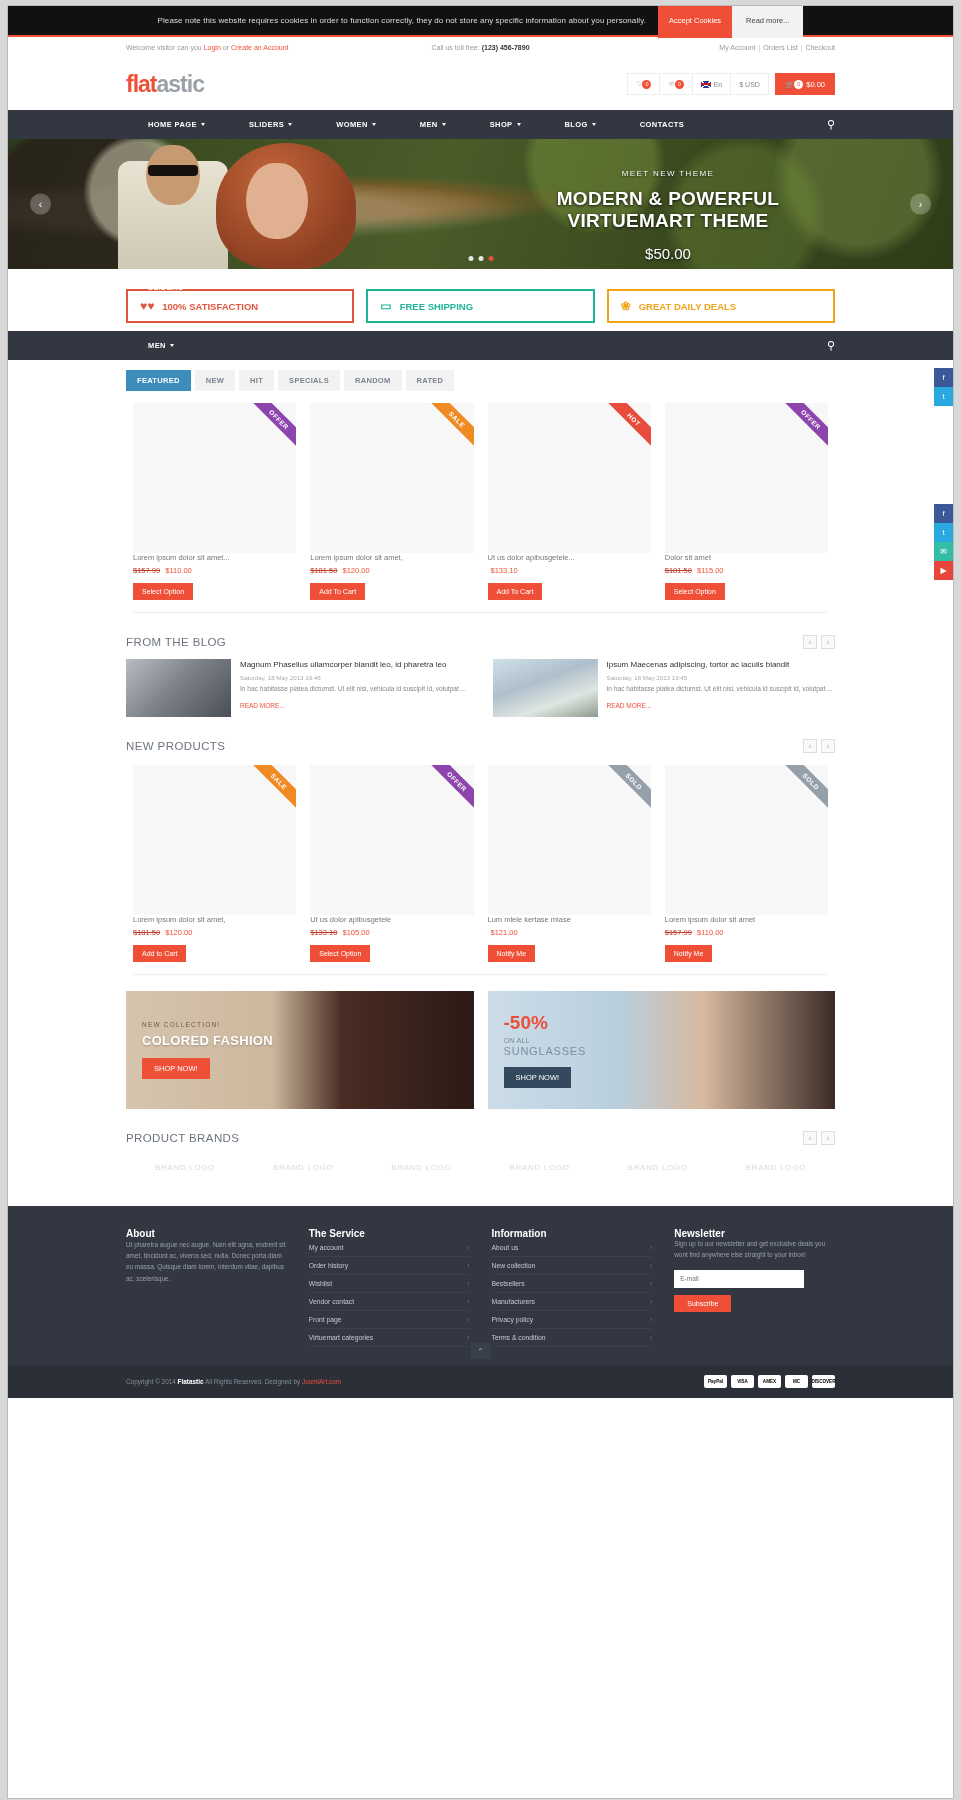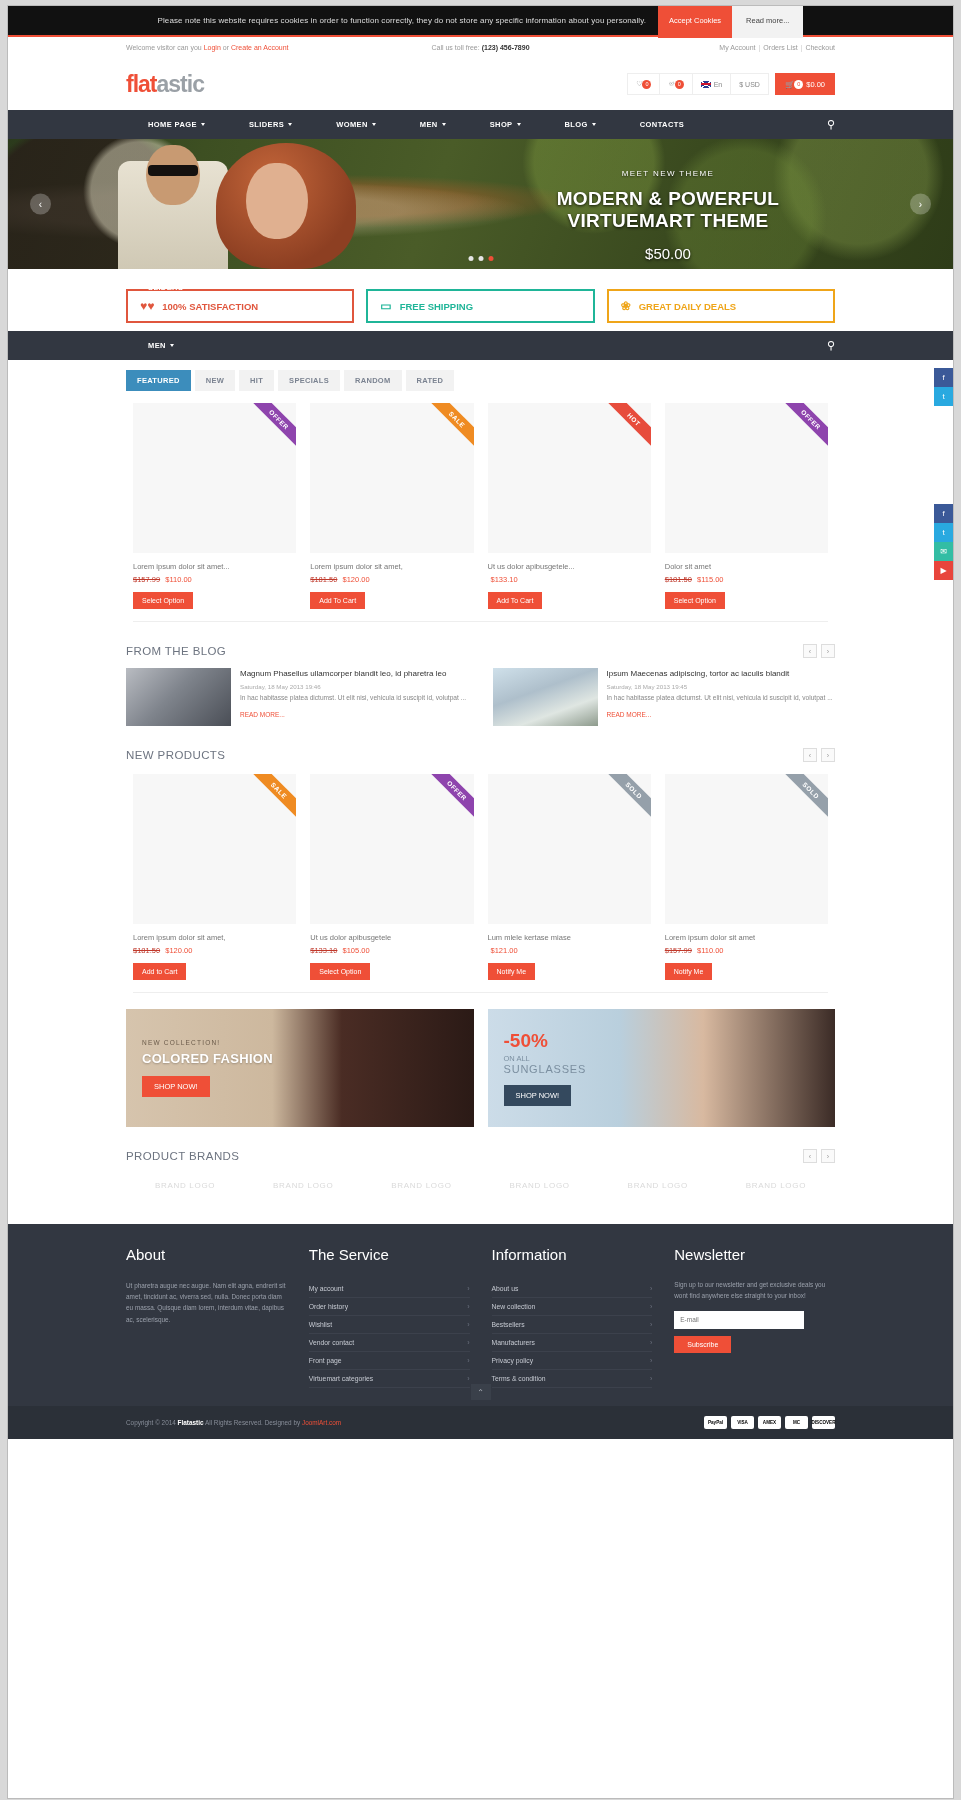--- a/index.html
+++ b/index.html
@@ -114,21 +114,21 @@
 
   
   .prod-grid { display:flex; padding:12px 118px 0; gap:0; }
   .prod { flex:1; padding:0 7px; }
   .prod-img { height:150px; background:#f7f7f7; position:relative; overflow:hidden;
               display:flex; align-items:flex-end; justify-content:center; }
   .ribbon { position:absolute; right:-24px; top:10px; width:82px; transform:rotate(45deg); text-align:center;
             font-size:6.5px; font-weight:bold; color:#fff; padding:3px 0; letter-spacing:.6px; }
   .r-offer { background:#8e44ad; } .r-sale { background:#ef8b22; }
   .r-hot { background:#e74c3c; } .r-sold { background:#95a0aa; }
-  .prod-name { font-size:7.5px; color:#777; margin-top:9px; }
+  .prod-name { font-size:7.5px; color:#777; margin-top:0; }
   .prod-price { margin-top:4px; font-size:7.5px; }
   .old { color:#c0392b; text-decoration:line-through; }
   .new { color:#ef4f37; margin-left:3px; }
   .prod-btn { margin-top:8px; display:inline-block; background:#ef4f37; color:#fff; font-size:7px;
               padding:5px 9px; border:0; cursor:pointer; }
   .prod-sep { border-bottom:1px solid #eee; margin-top:12px; }
 
   
   .sec-head { display:flex; align-items:center; padding:22px 118px 0; }
   .sec-title { font-size:11.5px; color:#6d7480; letter-spacing:.4px; }
@@ -162,21 +162,21 @@
   .promo-sub1 { font-size:7.5px; color:#7b8fa0; margin-top:2px; }
   .promo-sub2 { font-size:11px; color:#7b8fa0; letter-spacing:.8px; }
 
   
   .brands { display:flex; padding:18px 118px 0; }
   .brand { flex:1; text-align:center; font-size:8px; color:#dadada; letter-spacing:.7px; }
 
   
   .footer { background:#323741; margin-top:34px; padding:22px 118px 18px; display:flex; gap:22px; }
   .fcol { flex:1; }
-  .fcol h4 { color:#fff; font-size:15px; font-weight:normal; margin-bottom:17px; }
+  .fcol h4 { color:#fff; font-size:10px; font-weight:bold; margin-bottom:0; }
   .fabout { color:#9aa0ab; font-size:6.4px; line-height:1.75; }
   .flink { display:flex; align-items:center; border-bottom:1px solid #3c414c; padding:5px 0; }
   .flink span { color:#c6cad2; font-size:6.8px; }
   .flink i { margin-left:auto; color:#6d7381; font-style:normal; font-size:7px; }
   .fnews { color:#9aa0ab; font-size:6.4px; line-height:1.7; }
   .femail { width:130px; height:18px; background:#fff; border:0; font-size:6.5px; padding:0 6px; margin-top:9px;
             color:#999; font-family:inherit; }
   .fsub { display:block; margin-top:7px; background:#ef4f37; color:#fff; font-size:7px; padding:5px 13px; border:0; cursor:pointer; }
 
   

